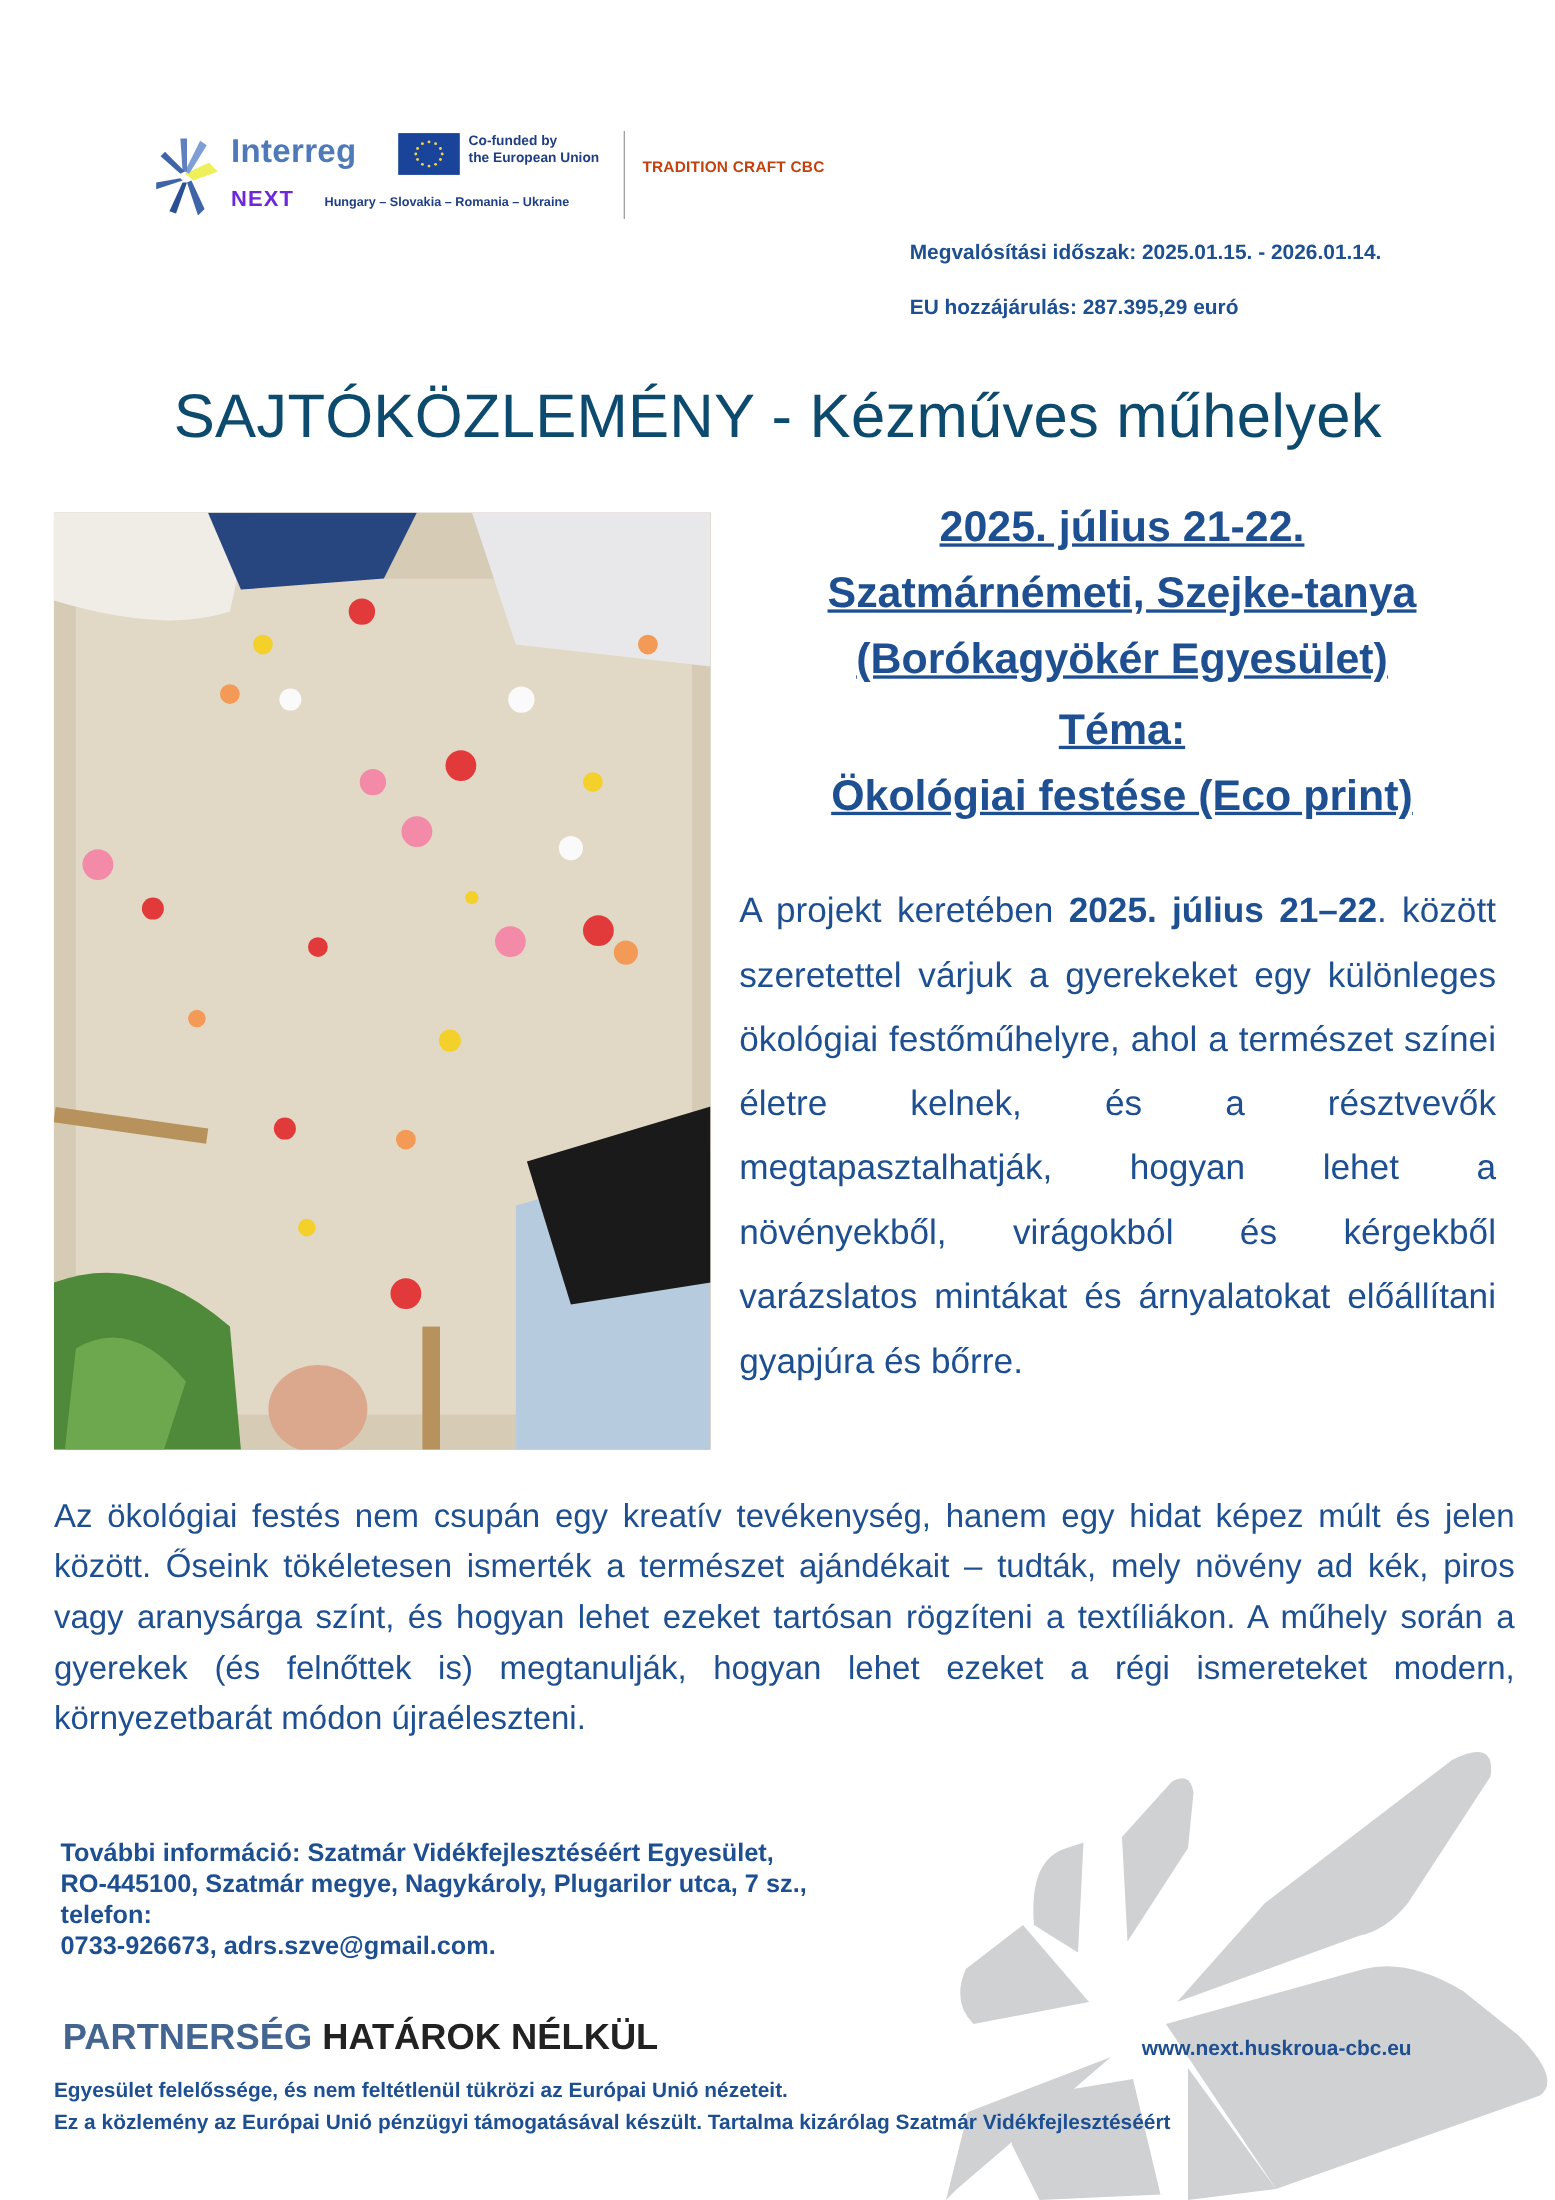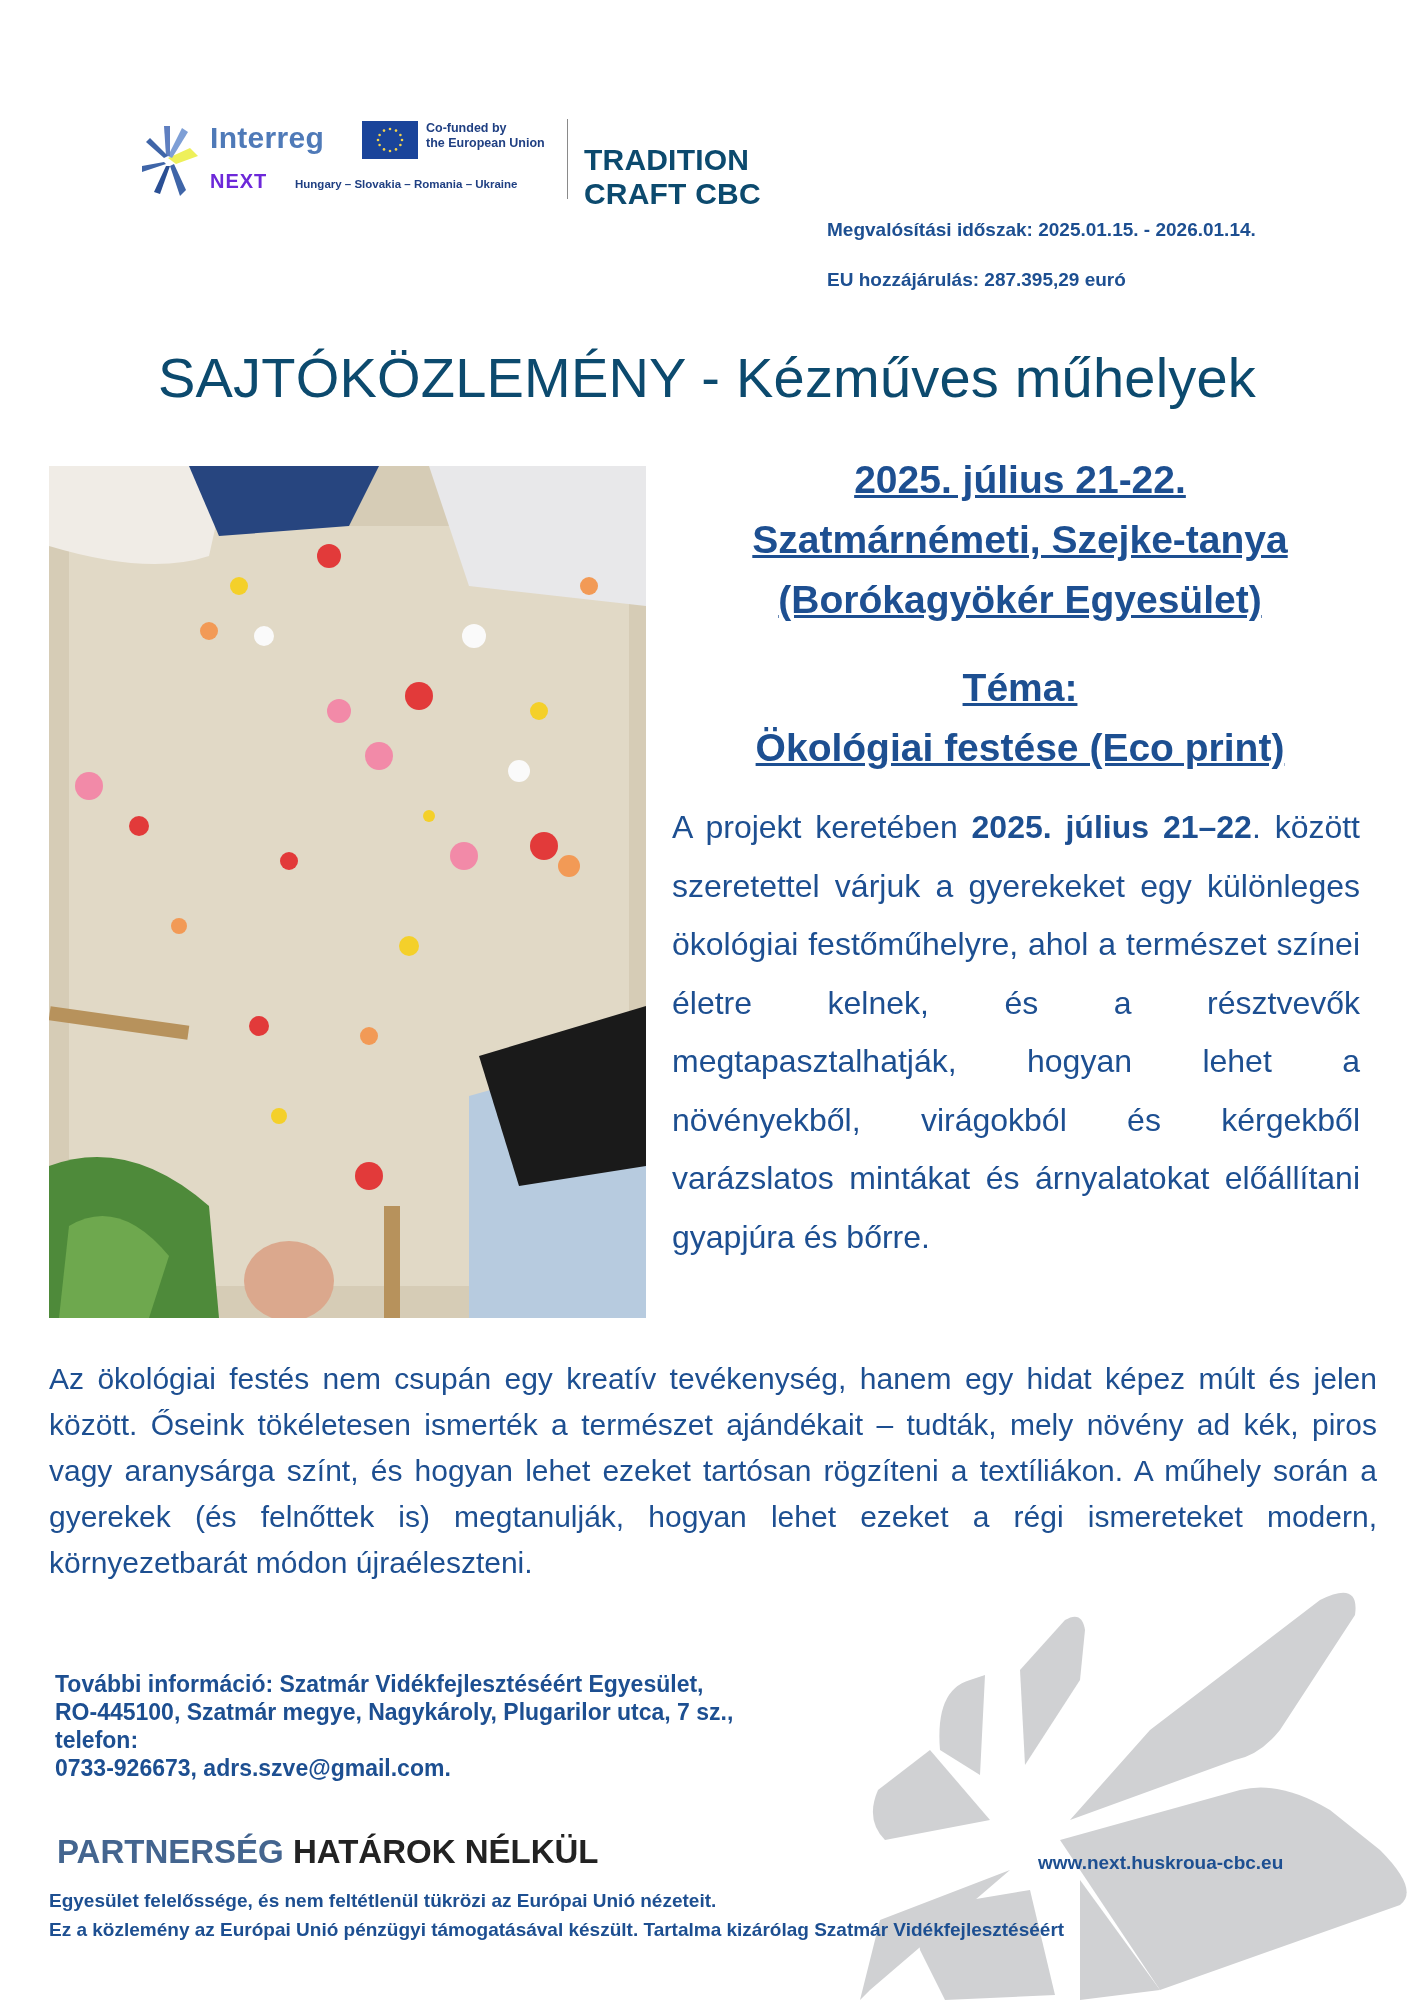--- a/index.html
+++ b/index.html
@@ -14,34 +14,34 @@
     
     #logo { left: 140px; top: 115px; width: 720px; height: 100px; }
     #interreg-mark { position: absolute; left: 0; top: 5px; width: 60px; height: 80px; }
     #interreg-word { position: absolute; left: 70px; top: 6px; font-size: 30px; font-weight: bold; color: #4f7ab8; letter-spacing: 0.3px; }
     #eu-flag { position: absolute; left: 222px; top: 6px; width: 56px; height: 38px; background: #1a449a; }
     #eu-flag svg { width: 100%; height: 100%; }
     #cofunded { position: absolute; left: 286px; top: 6px; font-size: 12.5px; font-weight: bold; color: #1f3f82; line-height: 15px; }
     #next-word { position: absolute; left: 70px; top: 55px; font-size: 20px; font-weight: bold; color: #6d28d9; letter-spacing: 1px; }
     #countries { position: absolute; left: 155px; top: 63px; font-size: 11.5px; font-weight: bold; color: #1f3f82; }
     #logo-divider { position: absolute; left: 427px; top: 4px; width: 1px; height: 80px; background: #8a8a8a; }
-    #tradition { position: absolute; left: 444px; top: 28px; font-size: 30px; font-weight: bold; color: #0c4a6e; letter-spacing: 0.2px; }
+    #tradition { position: absolute; left: 444px; top: 28px; font-size: 14px; font-weight: bold; color: #c2410c; letter-spacing: 0.2px; }
 
     .meta-line { left: 827px; font-size: 19px; font-weight: bold; color: #1d4f91; }
     #period { top: 219px; }
     #eu-contrib { top: 269px; }
 
     #main-title { left: 0; width: 1414px; top: 345px; text-align: center; font-size: 56px; color: #0c4a6e; font-weight: normal; letter-spacing: 0.2px; }
 
     #photo { left: 49px; top: 466px; width: 597px; height: 852px; overflow: hidden; background: #cfc7b4; }
     #photo svg { width: 100%; height: 100%; display: block; }
 
     #event-block { left: 660px; top: 450px; width: 720px; text-align: center; z-index: 1; text-decoration: underline; }
     .event-line { font-size: 39px; font-weight: bold; color: #1d4f91; line-height: 60px; }
-    #event-topic { margin-top: 28px; }
+    #event-topic { margin-top: 4px; }
     .topic-line { font-size: 39px; font-weight: bold; color: #1d4f91; line-height: 60px; }
 
     #intro-para { left: 672px; top: 798px; width: 688px; font-size: 32px; line-height: 58.5px; text-align: justify; color: #1d4f91; z-index: 1; }
     #intro-para b { font-weight: bold; }
 
     #body-para { left: 49px; top: 1356px; width: 1328px; font-size: 30px; line-height: 46px; text-align: justify; color: #1d4f91; z-index: 1; }
 
     #contact { left: 55px; top: 1670px; width: 900px; font-size: 23px; font-weight: bold; color: #1d4f91; line-height: 28px; z-index: 1; }
 
     #partnership { left: 57px; top: 1833px; font-size: 33px; z-index: 1; font-weight: bold; }

